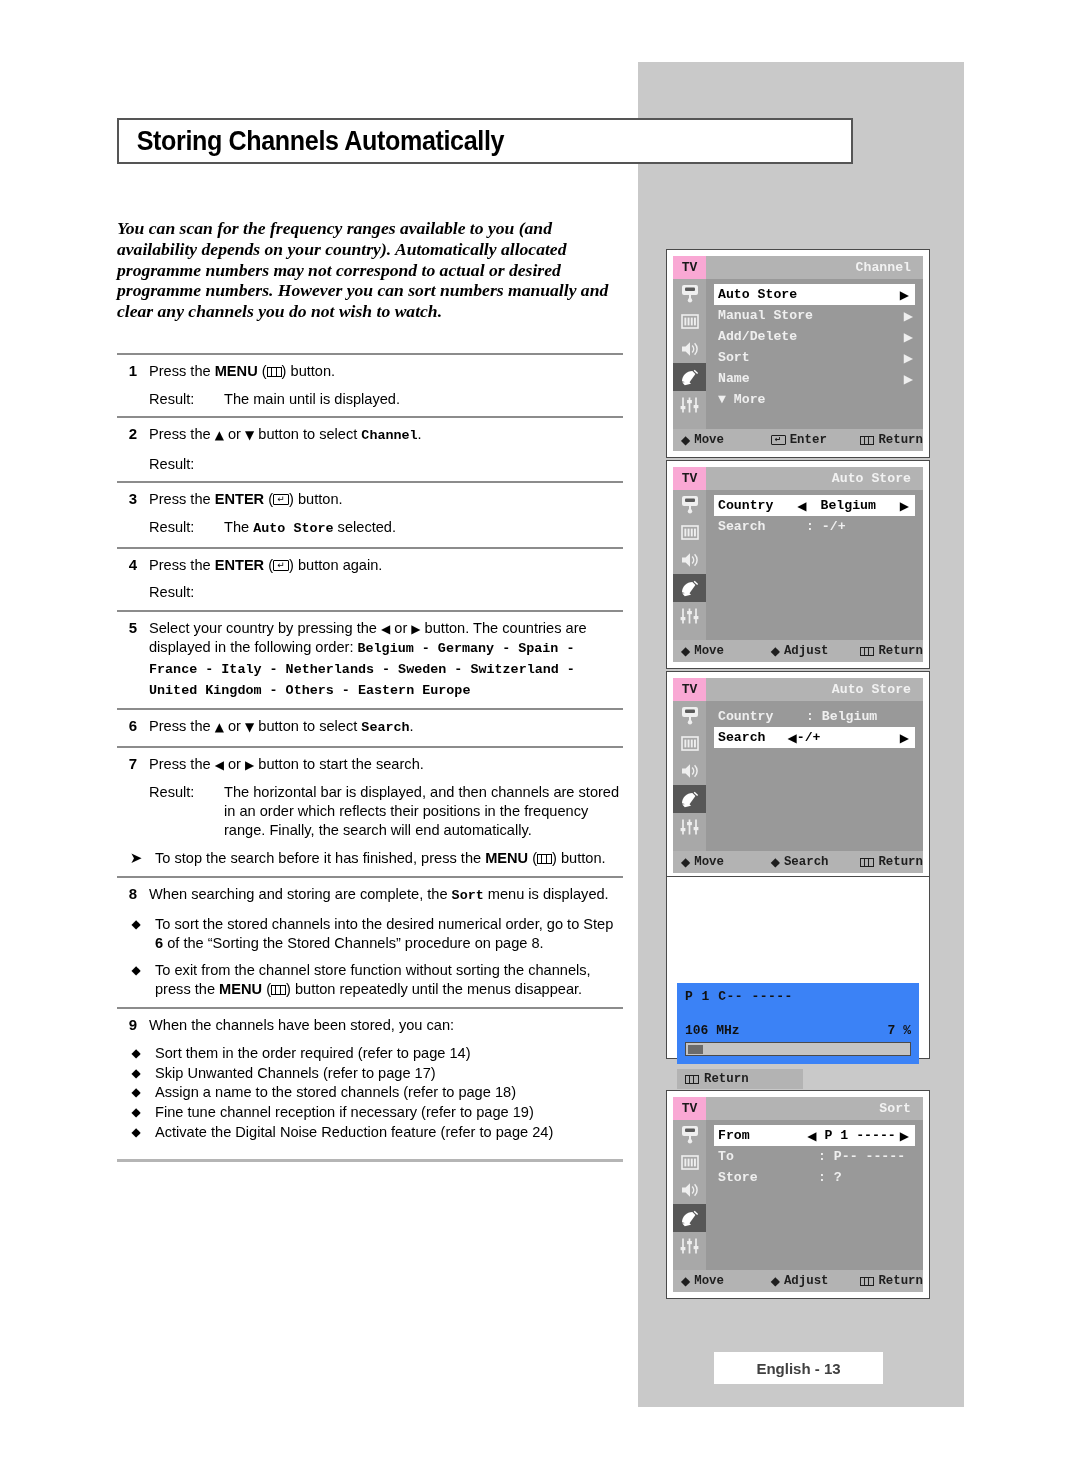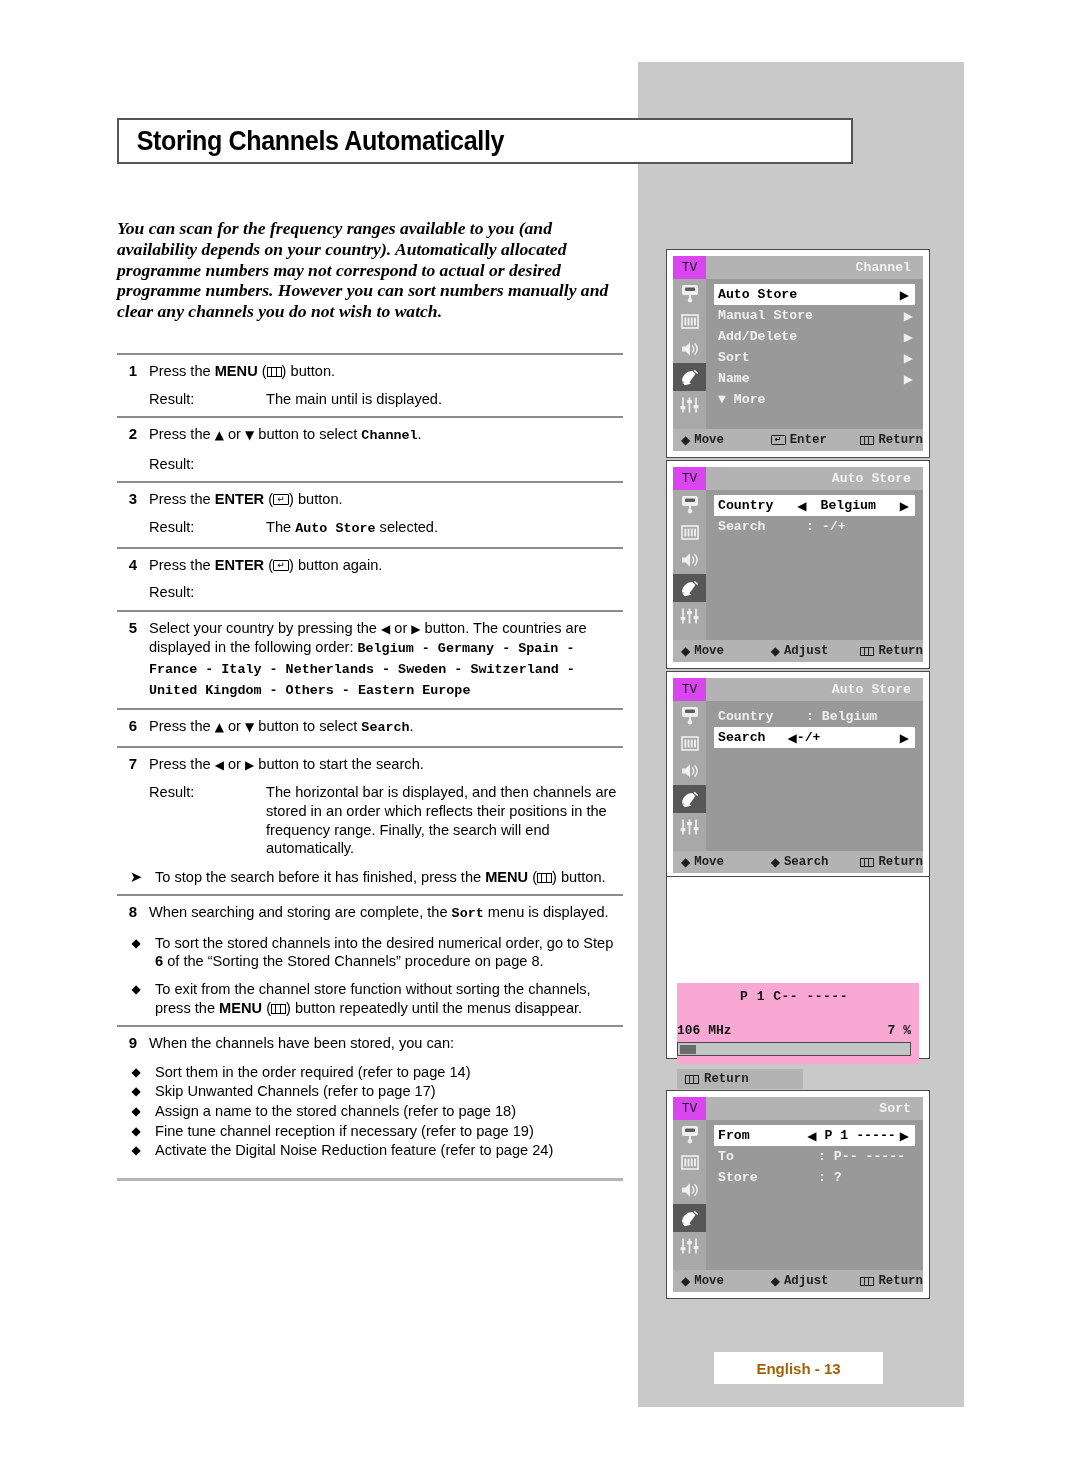--- a/index.html
+++ b/index.html
@@ -70,21 +70,21 @@
   .step-row { display: flex; }
   .step-num {
     width: 32px; flex: 0 0 32px;
     font-weight: bold; font-size: 15px;
     text-align: center;
   }
   .step-body { flex: 1 1 auto; }
   .res-row { display: flex; margin-top: 9px; }
   .res-pad { width: 32px; flex: 0 0 32px; }
   .res-text { flex: 1 1 auto; }
-  .res-inner { display: flex; gap: 42px; }
+  .res-inner { display: flex; }
   .res-inner .lbl { width: 75px; flex: 0 0 75px; }
   .mono {
     font-family: "Liberation Mono", monospace;
     font-weight: bold;
     font-size: 13.4px;
   }
   .b { font-weight: bold; }
   .sym { font-family: "DejaVu Sans", sans-serif; font-size: 12px; }
   .menu-glyph {
     display: inline-block;
@@ -136,23 +136,23 @@
     box-sizing: border-box;
     padding: 6px;
     font-family: "Liberation Mono", monospace;
   }
   .osd-head {
     display: flex; height: 23px;
     align-items: stretch;
   }
   .osd-head .tvtag {
     width: 33px; flex: 0 0 33px;
-    background: #d946ef;
+    background: #f9a8d4;
     color: #1a1a1a;
-    font-weight: normal; font-size: 13px;
+    font-weight: bold; font-size: 13px;
     display: flex; align-items: center; justify-content: center;
   }
   .osd-head .osd-title {
     flex: 1 1 auto;
     background: #b3b3b3;
     color: #f2f2f2;
     font-weight: bold; font-size: 13.2px;
     display: flex; align-items: center; justify-content: flex-end;
     padding-right: 12px;
   }
@@ -219,24 +219,23 @@
     left: 666px;
     width: 264px;
     background: #ffffff;
     border: 1.5px solid #4a4a4a;
     box-sizing: border-box;
     padding: 6px;
     font-family: "Liberation Mono", monospace;
   }
   .search-spacer { height: 100px; }
   .search-box {
-    background: #f9a8d4;
-    padding: 6px 8px 8px 0;
+    background: #3b82f6;
+    padding: 6px 8px 8px 8px;
     margin: 0 4px;
-    text-align: center;
   }
   .search-line1 {
     font-size: 13px; font-weight: bold; color: #111;
     letter-spacing: 0.5px;
   }
   .search-line2 {
     display: flex; justify-content: space-between;
     font-size: 13px; font-weight: bold; color: #111;
     margin-top: 19px;
   }
@@ -259,21 +258,21 @@
     font-size: 12.4px; font-weight: bold; color:#1e1e1e;
   }
 
   
   #page-footer {
     position: absolute;
     left: 714px; top: 1352px;
     width: 169px; height: 32px;
     background: #ffffff;
     display: flex; align-items: center; justify-content: center;
-    font-weight: bold; font-size: 15px; color: #a16207;
+    font-weight: bold; font-size: 15px; color: #404040;
   }
   .icon-svg { display:block; }
 </style>
 </head>
 <body>
 
 <div id="grey-panel"></div>
 
 <div id="title-box">
   <div class="title-text">Storing Channels Automatically</div>

